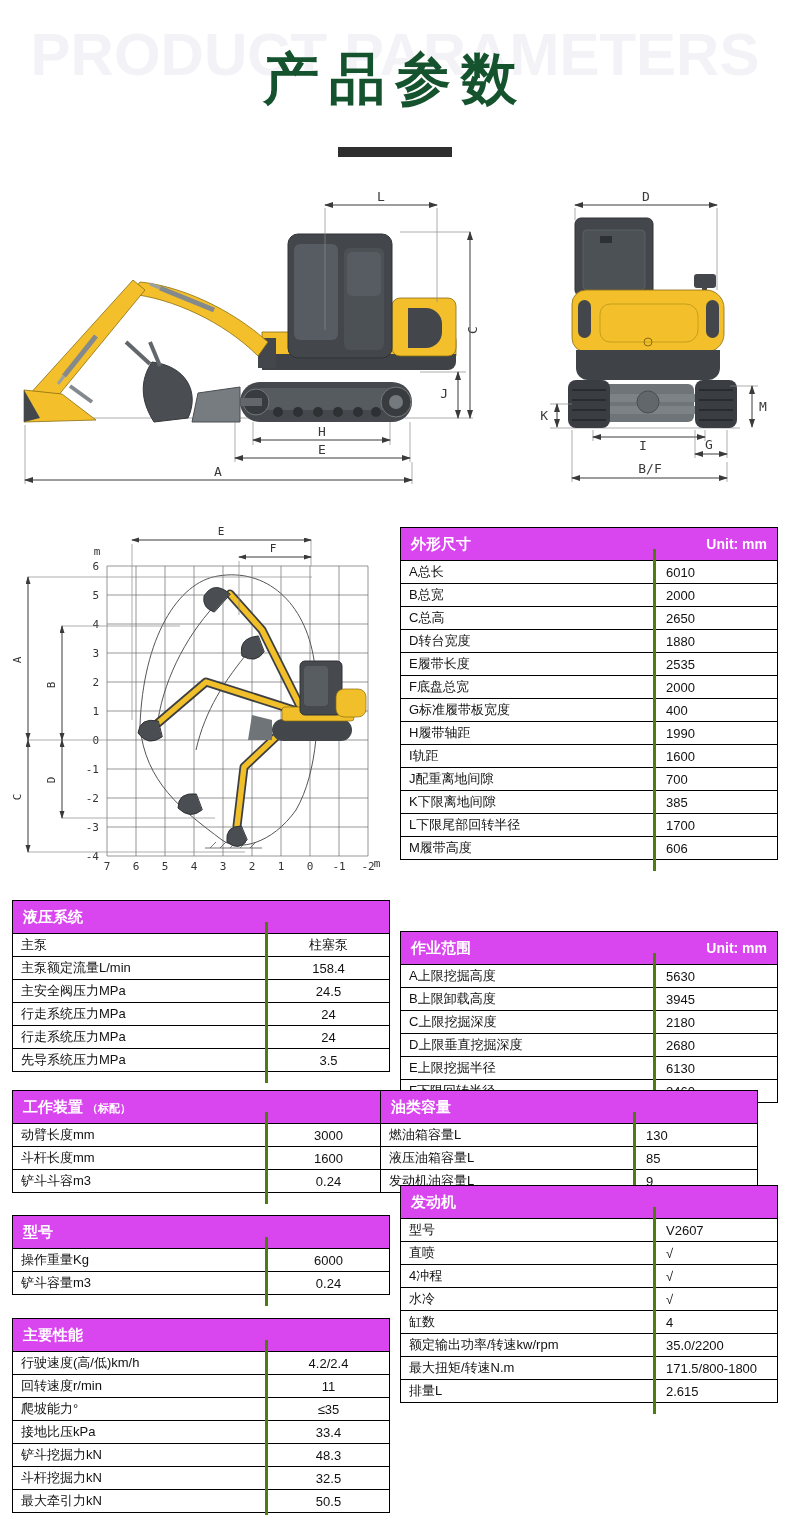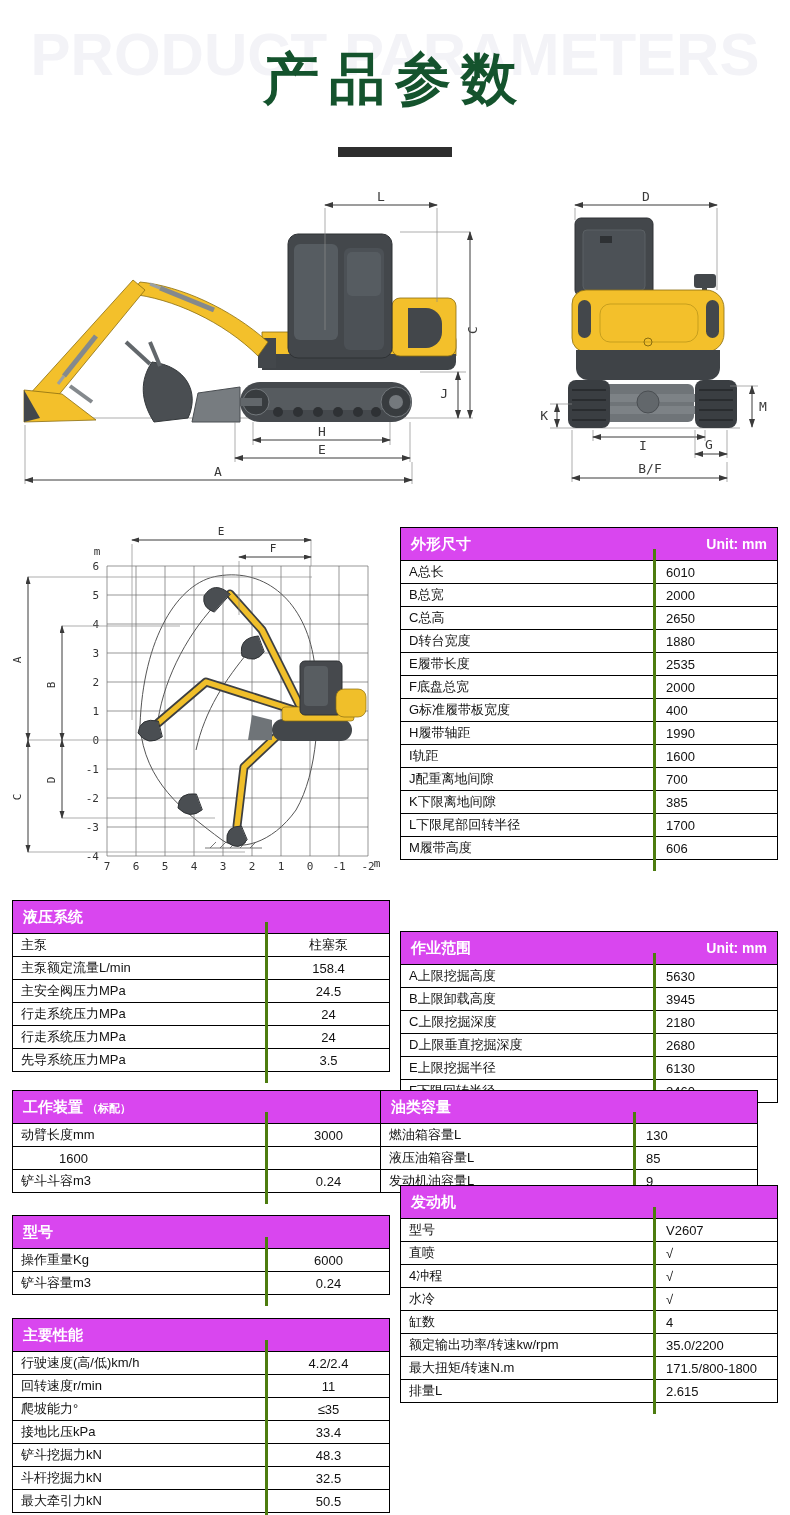--- a/index.html
+++ b/index.html
@@ -442,20 +442,21 @@
     </div>
   <div class="spec-table center" style="left:12px;top:1090px">
       <div class="sthead">
         <span>工作装置<span class="suffix">（标配）</span></span>
       </div>
       <div class="strow">
         <div class="sl">动臂长度mm</div>
         <div class="sv">3000</div>
       </div>
       <div class="strow">
+        <div class="sl">斗杆长度mm</div>
         <div class="sv">1600</div>
       </div>
       <div class="strow">
         <div class="sl">铲斗斗容m3</div>
         <div class="sv">0.24</div>
       </div>
     </div>
   <div class="spec-table" style="left:380px;top:1090px">
       <div class="sthead">
         <span>油类容量</span>

